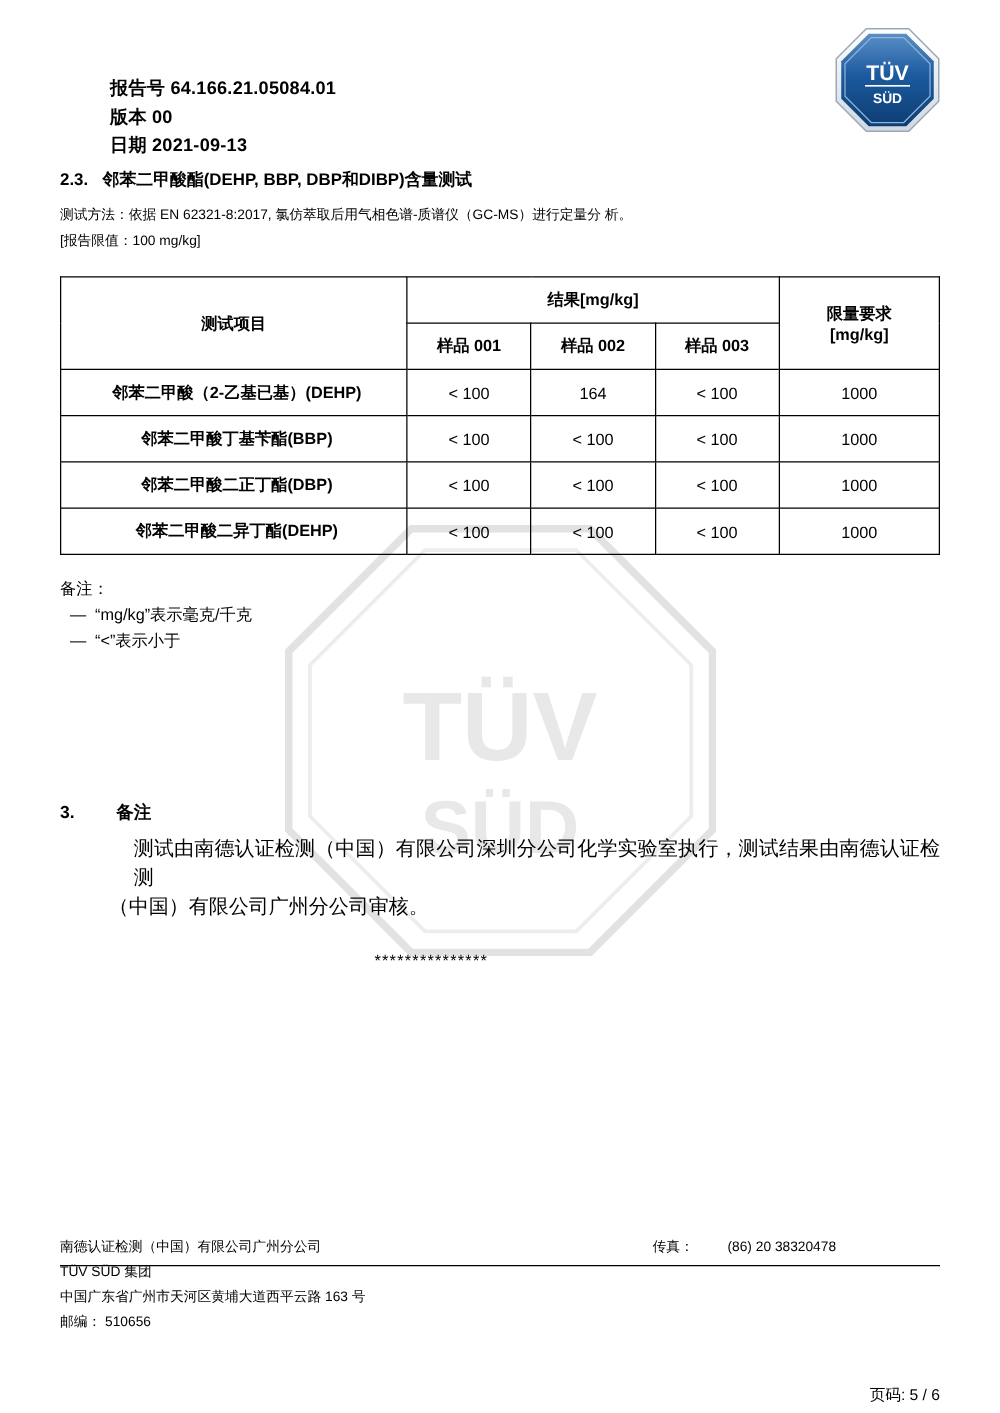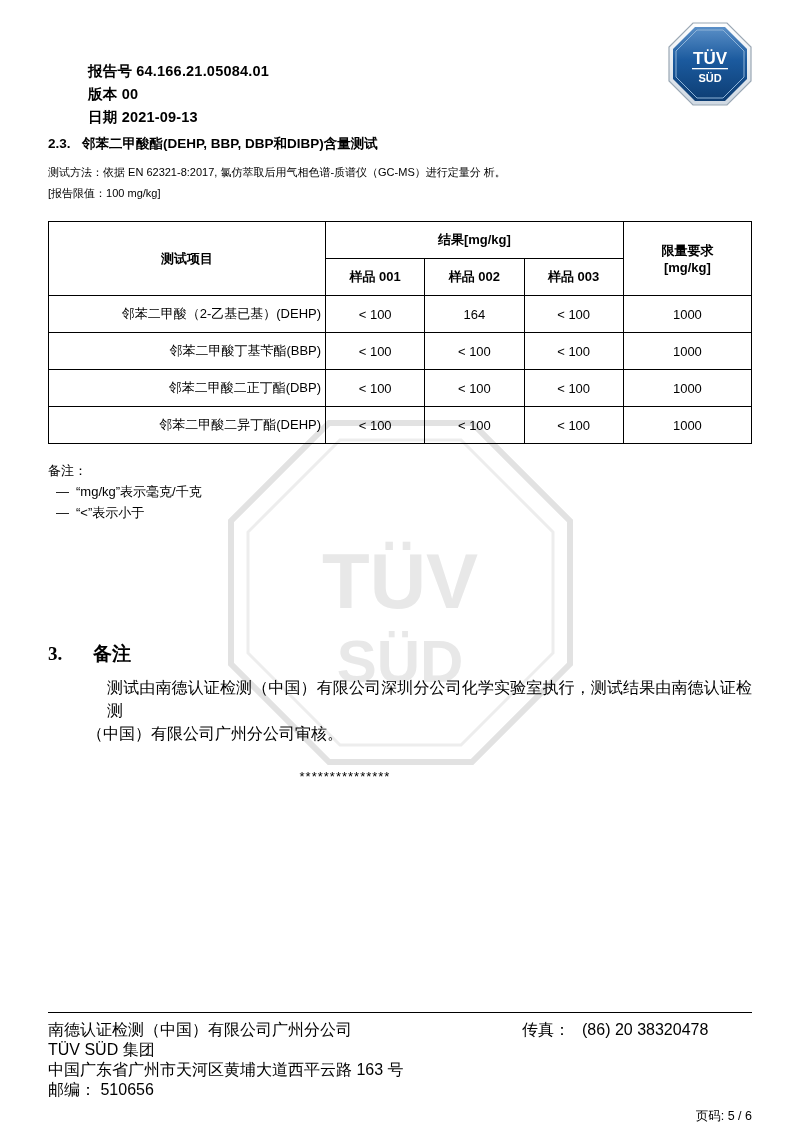--- a/index.html
+++ b/index.html
@@ -89,23 +89,23 @@
   table.results th, table.results td {
     border: 1px solid #000000;
     font-size: 13px;
     padding: 6px 4px;
     text-align: center;
     vertical-align: middle;
     height: 24px;
   }
   table.results th { font-weight: bold; }
   table.results td.item {
-    text-align: right;
+    text-align: center;
     padding-left: 9px;
-    font-weight: normal;
+    font-weight: bold;
   }
   .col-item { width: 268px; }
   .col-s { width: 96px; }
   .col-lim { width: 124px; }
 
   
   .notes {
     margin-top: 16px;
     font-size: 13px;
     line-height: 21px;
@@ -117,23 +117,22 @@
   .notes .note-line .dash {
     position: absolute;
     left: 8px;
   }
 
   
   .sec3 {
     margin-top: 118px;
   }
   .sec3-title {
-    font-size: 19px;
+    font-size: 14px;
     font-weight: bold;
-    font-family: Liberation Serif, serif;
   }
   .sec3-title .num { display: inline-block; width: 45px; }
   .sec3-body {
     margin-top: 9px;
     font-size: 16px;
     line-height: 23px;
     text-align: justify;
     margin-left: 39px;
   }
   .sec3-body .indent { padding-left: 20px; }
@@ -151,24 +150,24 @@
     left: 48px;
     top: 1012px;
     width: 704px;
     height: 1px;
     background: #000000;
     z-index: 2;
   }
   .footer {
     position: absolute;
     left: 48px;
-    top: 1020px;
+    top: 988px;
     width: 704px;
     z-index: 2;
-    font-size: 16px;
+    font-size: 11px;
     line-height: 20px;
   }
   .footer-left {
     float: left;
     width: 460px;
   }
   .footer-right {
     float: right;
     width: 230px;
   }

